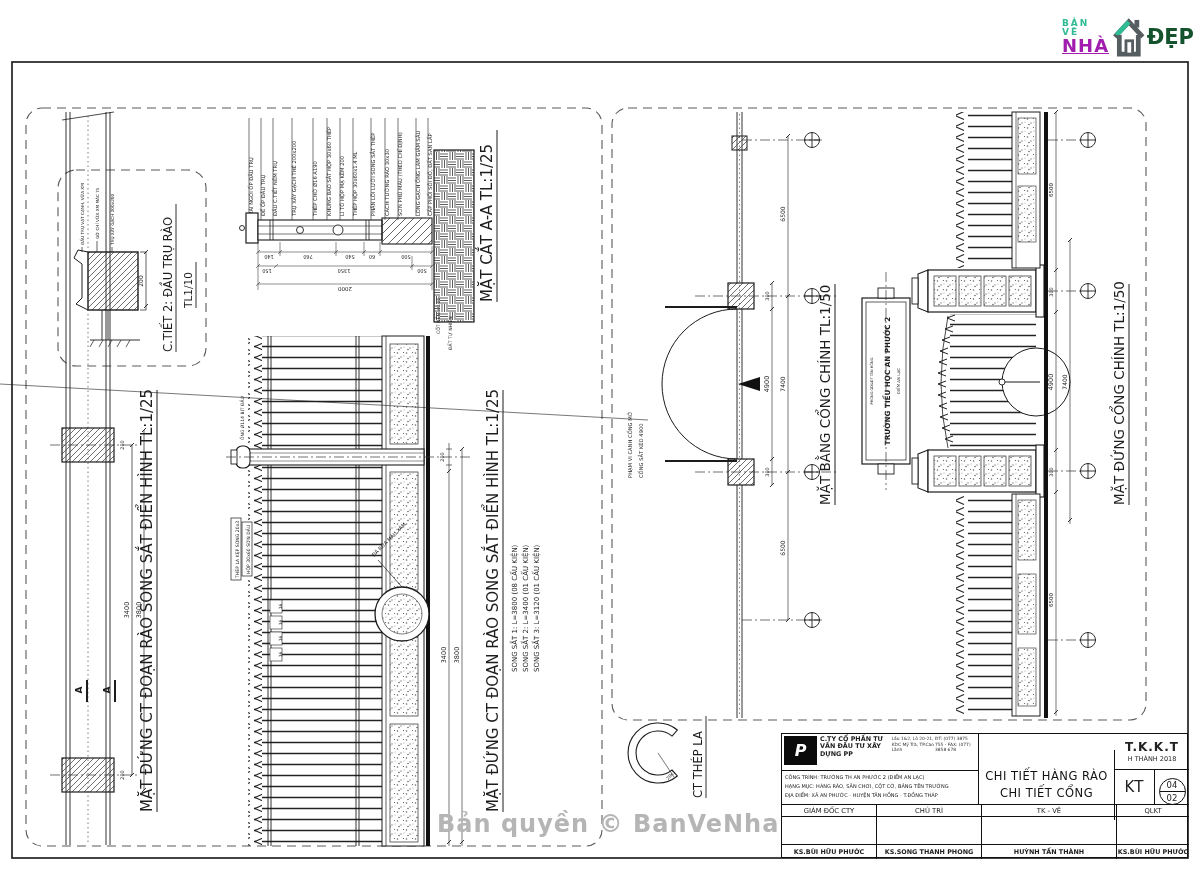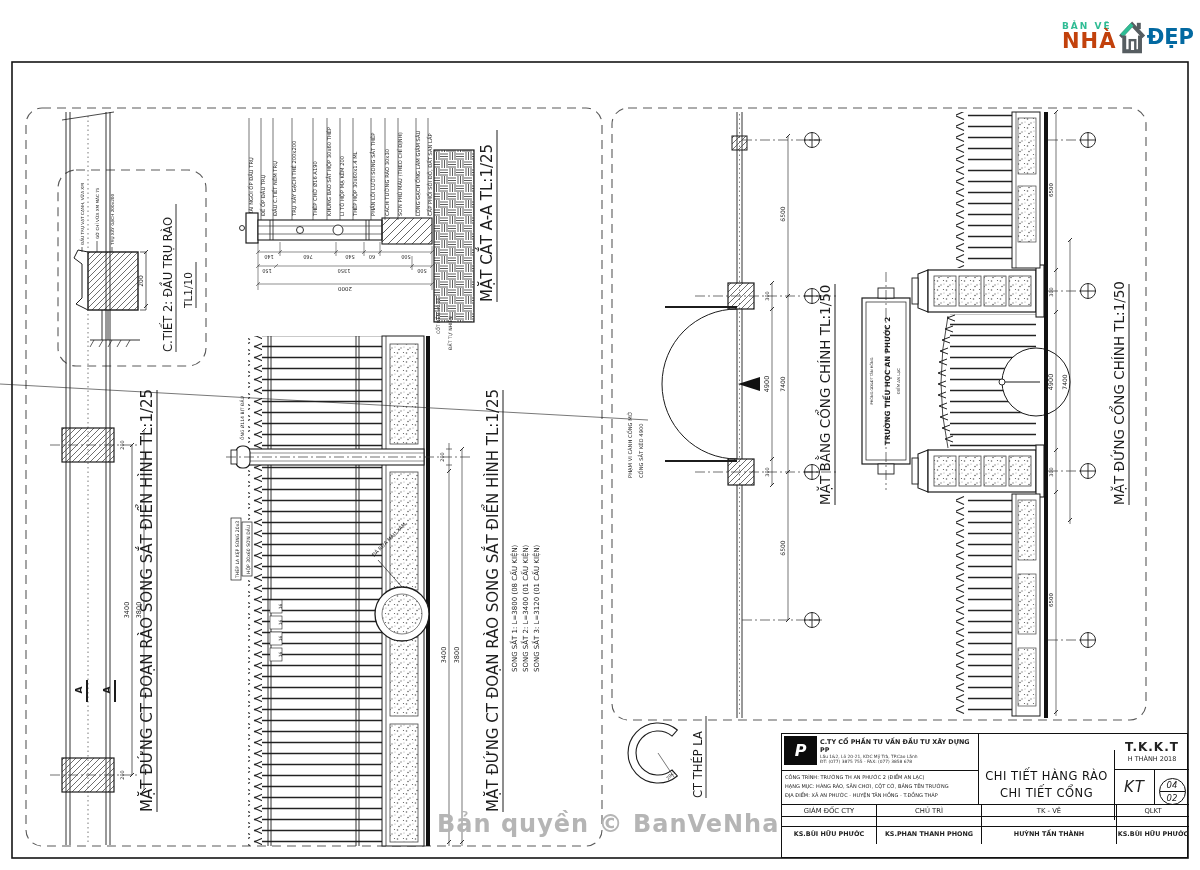--- a/index.html
+++ b/index.html
@@ -9,59 +9,59 @@
   svg text{font-family:"DejaVu Sans",sans-serif;fill:#1d1d1d;}
   .wm-center{position:absolute;left:735px;top:549px;font-size:25px;color:#c3c3c3;
              letter-spacing:1px;font-weight:bold;opacity:.9;}
   .wm-bottom{position:absolute;left:437px;top:810px;font-size:24px;color:#b5b5b5;
              letter-spacing:1px;font-weight:bold;}
   
   .logo{position:absolute;left:1062px;top:10px;width:132px;height:54px;display:flex;
         align-items:center;}
   .logo-txtcol{display:flex;flex-direction:column;align-items:flex-start;line-height:1;}
   .logo-l1{font-size:9px;font-weight:bold;color:#2fbc94;letter-spacing:2px;}
-  .logo-l2{font-size:21px;font-weight:bold;color:#c2410c;letter-spacing:1px;}
-  .logo-l3{font-size:21px;font-weight:bold;color:#0369a1;margin-left:-4px;}
+  .logo-l2{font-size:18px;font-weight:bold;color:#a21caf;letter-spacing:1px;text-decoration:underline;}
+  .logo-l3{font-size:21px;font-weight:bold;color:#14532d;margin-left:-4px;}
   
   .tb{position:absolute;left:781px;top:733px;width:407px;height:125px;border:1.6px solid #111;
       background:#fff;font-size:5px;color:#222;box-sizing:border-box;}
   .tb *{box-sizing:border-box;}
   .tb-cell{position:absolute;overflow:hidden;}
   .tb-company{left:0;top:0;width:197px;height:70px;border-right:1.1px solid #111;}
   .tb-comp-top{height:37px;border-bottom:.8px solid #111;display:flex;padding:2px;}
   .tb-logoimg{width:33px;height:29px;background:#0b0b0b;color:#fff;font-size:16px;font-weight:bold;
               display:flex;align-items:center;justify-content:center;font-style:italic;flex:none;}
-  .tb-comp-txt{padding-left:3px;display:flex;flex-direction:column;justify-content:center;}
+  .tb-comp-txt{padding-left:3px;display:flex;flex-direction:row;justify-content:center;}
   .tb-compname{font-size:6.4px;font-weight:bold;line-height:1.15;}
   .tb-addr{font-size:4.4px;color:#333;line-height:1.25;}
   .tb-proj{padding:2px 3px;font-size:5px;line-height:1.75;}
   .tb-title{left:197px;top:16px;width:136px;height:70px;border-right:1.1px solid #111;
             display:flex;flex-direction:column;align-items:center;justify-content:center;
             font-size:11.5px;letter-spacing:.5px;line-height:1.5;color:#111;}
   .tb-right{left:333px;top:0;width:74px;height:70px;}
   .tb-tkkt{height:36px;border-bottom:.9px solid #111;display:flex;flex-direction:column;
            align-items:center;justify-content:center;}
   .tb-stage{font-size:12px;font-weight:bold;letter-spacing:1px;}
   .tb-stagesub{font-size:6.5px;margin-top:1px;}
-  .tb-ktrow{height:34px;display:flex;font-style:italic;}
+  .tb-ktrow{height:34px;display:flex;}
   .tb-kt{width:40px;border-right:.9px solid #111;display:flex;align-items:center;
          justify-content:center;font-size:15px;letter-spacing:1px;}
   .tb-num{width:34px;display:flex;align-items:center;justify-content:center;}
   .tb-circ{width:27px;height:27px;border:1px solid #111;border-radius:50%;display:flex;
            flex-direction:column;align-items:center;margin-top:8px;}
   .tb-circ span{font-size:8.5px;line-height:13px;height:13px;}
   .tb-circ .half1{border-bottom:.9px solid #111;width:100%;text-align:center;}
   .tb-circ .half2{width:100%;text-align:center;}
   .tb-hrow{left:0;top:70px;width:407px;height:13px;border-top:1.1px solid #111;
            border-bottom:.9px solid #111;display:flex;}
   .tb-hcell{display:flex;align-items:center;justify-content:center;font-size:6.8px;
             border-right:.9px solid #111;}
   .tb-sig{left:0;top:83px;width:407px;height:27px;display:flex;}
   .tb-sigcell{border-right:.9px solid #111;height:100%;}
-  .tb-names{left:0;top:92px;width:407px;height:15px;border-top:.9px solid #111;display:flex;}
+  .tb-names{left:0;top:110px;width:407px;height:15px;border-top:.9px solid #111;display:flex;}
   .tb-ncell{display:flex;align-items:center;justify-content:center;font-size:6.4px;
             font-weight:bold;border-right:.9px solid #111;}
   .w1{width:95px;} .w2{width:105px;} .w3{width:135px;} .w4{width:72px;border-right:none !important;}
 </style>
 </head>
 <body>
 
 <div class="sheet">
 
 <svg width="1200" height="870" viewBox="0 0 1200 870">
@@ -442,19 +442,19 @@
     <div class="tb-hcell w4">QLKT</div>
   </div>
   <div class="tb-cell tb-sig">
     <div class="tb-sigcell w1"></div>
         <div class="tb-sigcell w2"></div>
     <div class="tb-sigcell w3"></div>
         <div class="tb-sigcell w4"></div>
   </div>
   <div class="tb-cell tb-names">
     <div class="tb-ncell w1">KS.BÙI HỮU PHƯỚC</div>
-    <div class="tb-ncell w2">KS.PHAN THANH PHONG</div>
+    <div class="tb-ncell w2">KS.SONG THANH PHONG</div>
     <div class="tb-ncell w3">HUỲNH TẤN THÀNH</div>
     <div class="tb-ncell w4">KS.BÙI HỮU PHƯỚC</div>
   </div>
 </div>
 
 </div>
 
 </body></html>

